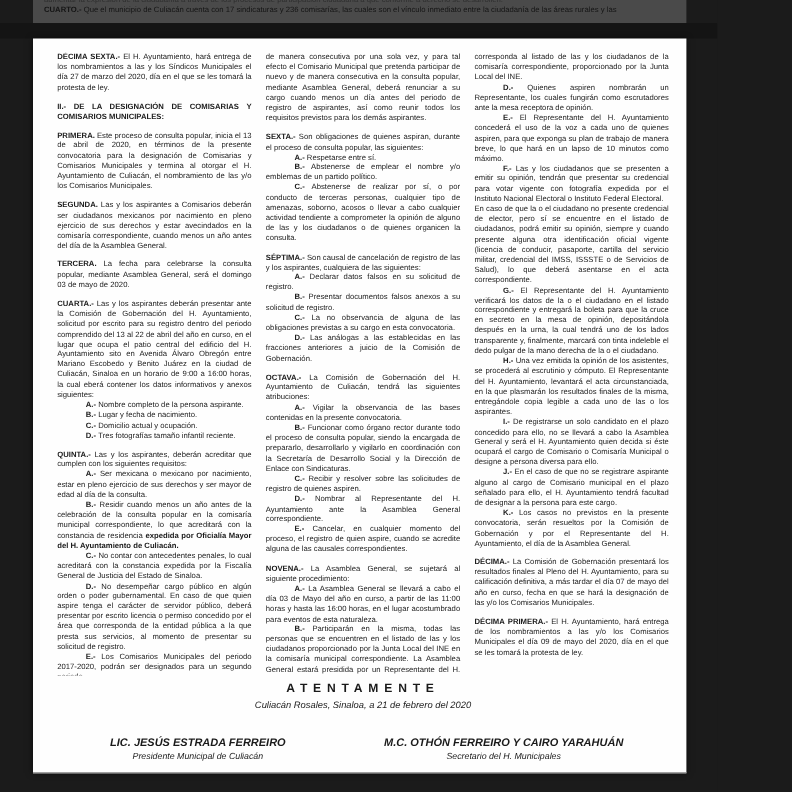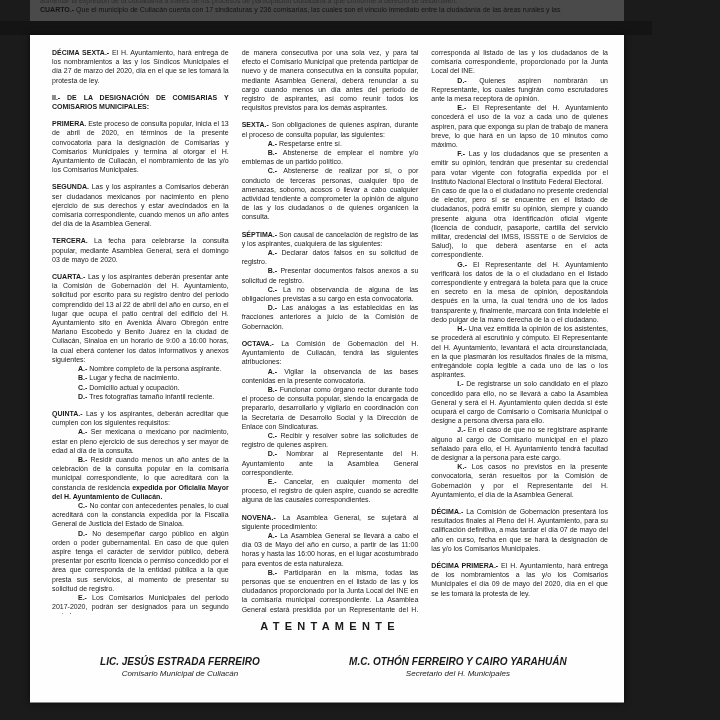--- a/index.html
+++ b/index.html
@@ -107,26 +107,27 @@
           <p class="blk item"><b>I.- </b>De registrarse un solo candidato en el plazo concedido para ello, no se llevará a cabo la Asamblea General y será el H. Ayuntamiento quien decida si éste ocupará el cargo de Comisario o Comisaría Municipal o designe a persona diversa para ello.</p>
           <p class="blk item"><b>J.- </b>En el caso de que no se registrare aspirante alguno al cargo de Comisario municipal en el plazo señalado para ello, el H. Ayuntamiento tendrá facultad de designar a la persona para este cargo.</p>
           <p class="blk item"><b>K.- </b>Los casos no previstos en la presente convocatoria, serán resueltos por la Comisión de Gobernación y por el Representante del H. Ayuntamiento, el día de la Asamblea General.</p>
           <p class="blk sec"><b>DÉCIMA.- </b>La Comisión de Gobernación presentará los resultados finales al Pleno del H. Ayuntamiento, para su calificación definitiva, a más tardar el día 07 de mayo del año en curso, fecha en que se hará la designación de las y/o los Comisarios Municipales.</p>
           <p class="blk sec"><b>DÉCIMA PRIMERA.- </b>El H. Ayuntamiento, hará entrega de los nombramientos a las y/o los Comisarios Municipales el día 09 de mayo del 2020, día en el que se les tomará la protesta de ley.</p>
         </div>
     </div>
 
     <div class="closing">
       <p class="atent">ATENTAMENTE</p>
+      <p class="dateline">Culiacán Rosales, Sinaloa, a 21 de febrero del 2020</p>
     </div>
 
     <div class="signatures">
       <div class="sig left">
         <p class="sig-name">LIC. JESÚS ESTRADA FERREIRO</p>
-        <p class="sig-title">Comisario Municipal de Culiacán</p>
+        <p class="sig-title">Presidente Municipal de Culiacán</p>
       </div>
       <div class="sig right">
         <p class="sig-name">M.C. OTHÓN FERREIRO Y CAIRO YARAHUÁN</p>
         <p class="sig-title">Secretario del H. Municipales</p>
       </div>
     </div>
 
   </div>
 </div>
 

